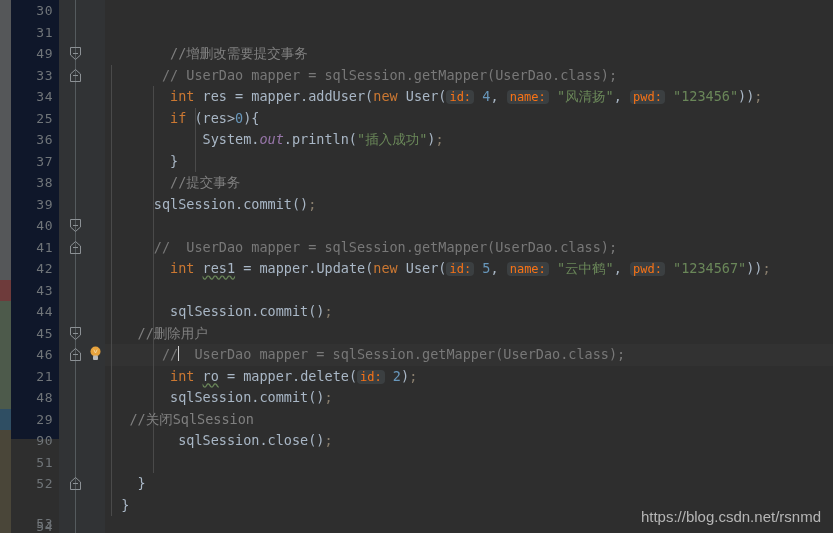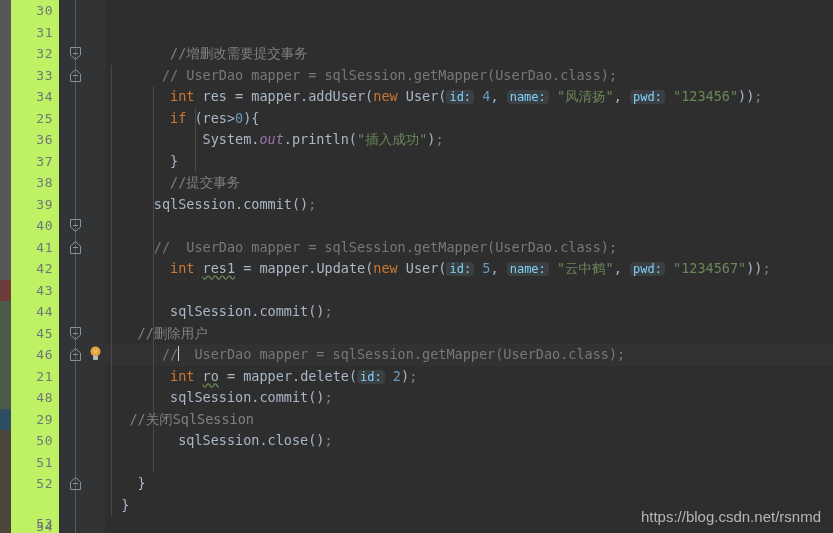--- a/index.html
+++ b/index.html
@@ -36,22 +36,22 @@
     position: absolute;
     left: 0;
     width: 11px;
   }
 
   
   .gutter {
     position: absolute;
     left: 11px; top: 0;
     width: 48px;
-    height: 533px;
-    background: #bef264;
+    height: 439px;
+    background: #0f172a;
     z-index: 2;
   }
   .lineno {
     position: absolute;
     right: 6px;
     width: 42px;
     text-align: right;
     font-family: "DejaVu Sans Mono", "Liberation Mono", monospace;
     font-size: 13px;
     line-height: 21.5px;
@@ -127,21 +127,21 @@
   
   .kw        { color: #cc7832; }
   .num       { color: #6897bb; }
   .str       { color: #6a8759; }
   .cmt       { color: #808080; }
   .cmt-code  { color: #787878; }
   .field-it  { color: #9876aa; font-style: italic; }
   .plain     { color: #a9b7c6; }
   .semi      { color: #8a7f6e; }
   .hint {
-    color: #7dd3fc;
+    color: #f97316;
     background: #3b3f41;
     border-radius: 4px;
     padding: 0 3px;
     font-size: 12px;
   }
   .squig {
     text-decoration: underline wavy #6a8759;
     text-underline-offset: 2px;
   }
   .caret {
@@ -174,39 +174,39 @@
       <div class="annot-band" style="top: 0px; height: 279.5px; background: rgb(85, 87, 89);"></div>
       <div class="annot-band" style="top: 279.5px; height: 21.5px; background: rgb(110, 59, 59);"></div>
       <div class="annot-band" style="top: 301px; height: 107.5px; background: rgb(77, 90, 75);"></div>
       <div class="annot-band" style="top: 408.5px; height: 21.5px; background: rgb(47, 78, 99);"></div>
       <div class="annot-band" style="top: 430px; height: 107.5px; background: rgb(74, 70, 57);"></div>
     </div>
 
   <div class="gutter">
       <div class="lineno" style="top: 0px;">30</div>
       <div class="lineno" style="top: 21.5px;">31</div>
-      <div class="lineno" style="top: 43px;">32</div>
+      <div class="lineno" style="top: 43px;">49</div>
       <div class="lineno" style="top: 64.5px;">33</div>
       <div class="lineno" style="top: 86px;">34</div>
       <div class="lineno" style="top: 107.5px;">25</div>
       <div class="lineno" style="top: 129px;">36</div>
       <div class="lineno" style="top: 150.5px;">37</div>
       <div class="lineno" style="top: 172px;">38</div>
       <div class="lineno" style="top: 193.5px;">39</div>
       <div class="lineno" style="top: 215px;">40</div>
       <div class="lineno" style="top: 236.5px; padding-left: 36px;">41</div>
       <div class="lineno" style="top: 258px;">42</div>
       <div class="lineno" style="top: 279.5px;">43</div>
       <div class="lineno" style="top: 301px;">44</div>
       <div class="lineno" style="top: 322.5px;">45</div>
       <div class="lineno" style="top: 344px;">46</div>
       <div class="lineno" style="top: 365.5px;">21</div>
       <div class="lineno" style="top: 387px;">48</div>
       <div class="lineno" style="top: 408.5px;">29</div>
-      <div class="lineno" style="top: 430px;">50</div>
+      <div class="lineno" style="top: 430px;">90</div>
       <div class="lineno" style="top: 451.5px;">51</div>
       <div class="lineno" style="top: 473px;">52</div>
       <div class="lineno" style="top: 494.5px; margin-top: 18px;">53</div>
       <div class="lineno" style="top: 516px;">54</div>
     </div>
 
   <div class="markers">
       <div class="fold-rail" style="top: 0px; height: 537.5px;"></div>
       <div class="fold-icon" style="top: 46px;"><svg viewBox="0 0 15 15" width="15" height="15">
           <path d="M2.5 1.5 H12.5 V9 L7.5 13.5 L2.5 9 Z" fill="none" stroke="#8c9195" stroke-width="1"></path>

